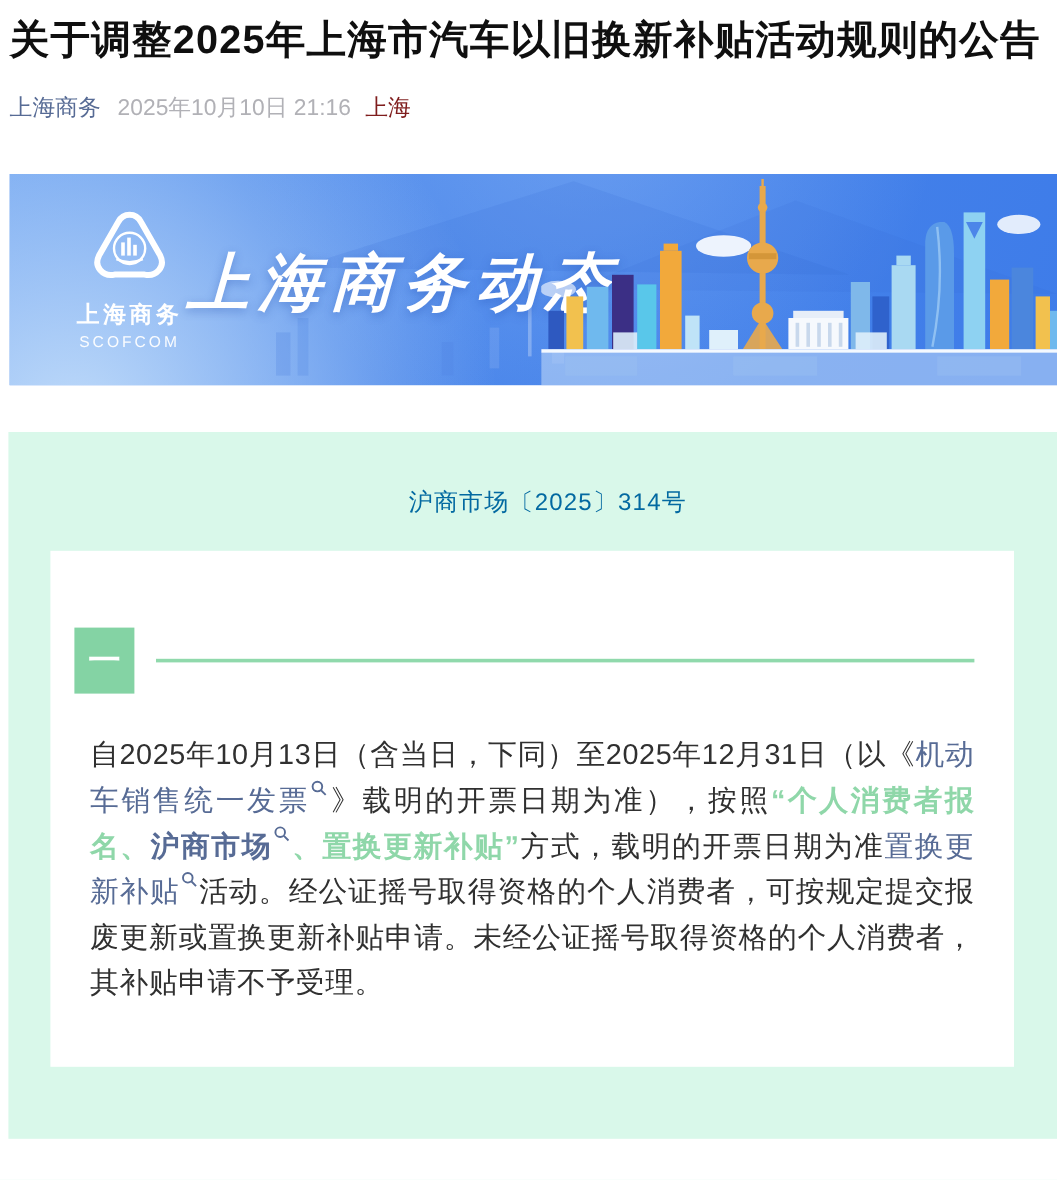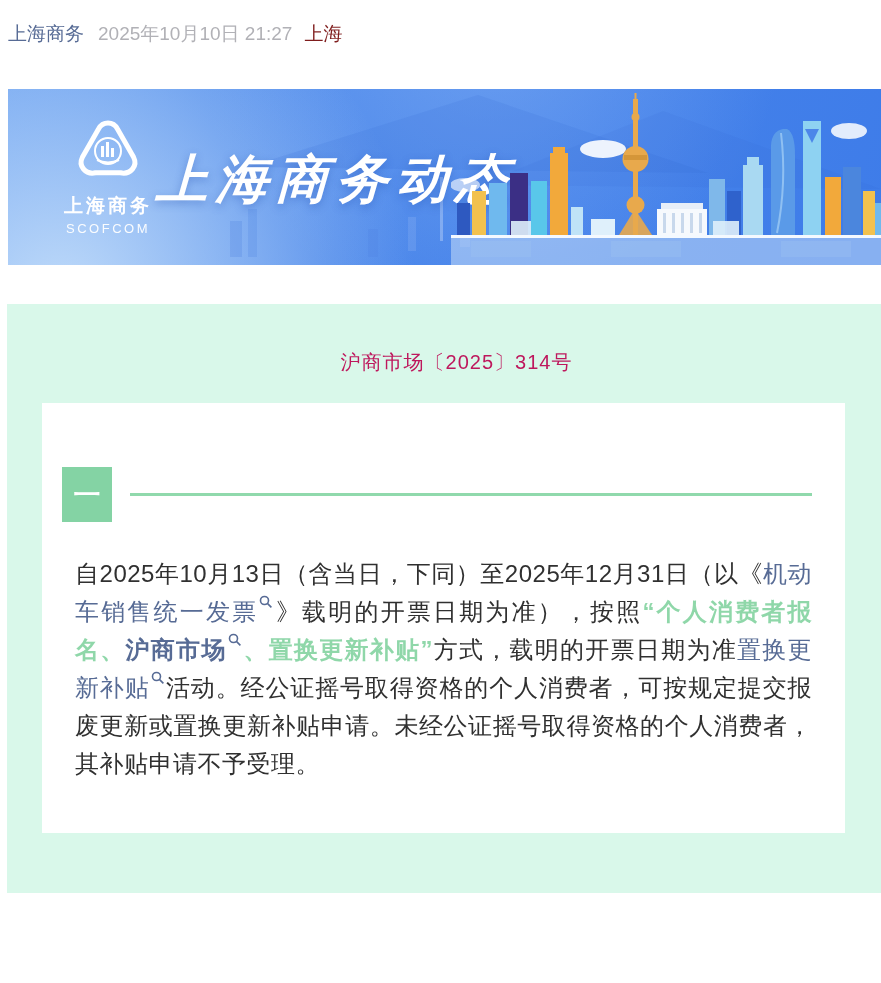--- a/index.html
+++ b/index.html
@@ -44,21 +44,21 @@
     font-style:italic; transform:skewX(-2deg);
   }
   .skyline { position:absolute; right:0; bottom:0; }
 
   
   .panel {
     margin:39px 0 0 7px; width:874px; box-sizing:border-box;
     background:#d9f8ea; padding:45px 0 60px 0;
   }
   .docnum {
-    text-align:center; font-size:20px; color:#be185d; letter-spacing:1px;margin-left:25px;
+    text-align:center; font-size:20px; color:#0369a1; letter-spacing:1px;margin-left:25px;
   }
   .card {
     margin:27px 0 0 35px; width:803px; box-sizing:border-box;
     background:#ffffff; padding:31px 33px 50px 33px;
   }
   .card p {
     margin:0; font-size:24px; line-height:38px; color:#303030;
     letter-spacing:0.5px; text-align:justify;
   }
   .para2 { margin-top:33px !important; }
@@ -74,24 +74,25 @@
   .lnk { color:#576b95; text-decoration:none; cursor:pointer; }
   .lnk.b { font-weight:bold; }
   .grn { color:#8fd7a9; font-weight:bold; }
   .mag { vertical-align:11px; margin:0 1px 0 1px; }
 </style>
 </head>
 <body>
 
 <div class="page">
 
+  <h1 class="title">关于调整2025年上海市汽车以旧换新补贴活动规则的公告</h1>
 
   <div class="byline">
     <a class="account">上海商务</a>
-    <span class="time">2025年10月10日 21:27</span>
+    <span class="time">2025年10月10日 21:16</span>
     <span class="loc">上海</span>
   </div>
 
   <div class="banner">
     <svg class="deco" viewBox="0 0 873 176" preserveAspectRatio="none">
       <polygon points="240,78 470,6 700,84" fill="#2f63cf" opacity="0.13"></polygon>
       <polygon points="470,96 655,22 873,100" fill="#2f63cf" opacity="0.10"></polygon>
       <rect x="432" y="88" width="3" height="64" fill="#ffffff" opacity="0.28"></rect>
       <rect x="452" y="118" width="10" height="40" fill="#ffffff" opacity="0.10"></rect>
       <rect x="400" y="128" width="8" height="34" fill="#ffffff" opacity="0.10"></rect>

